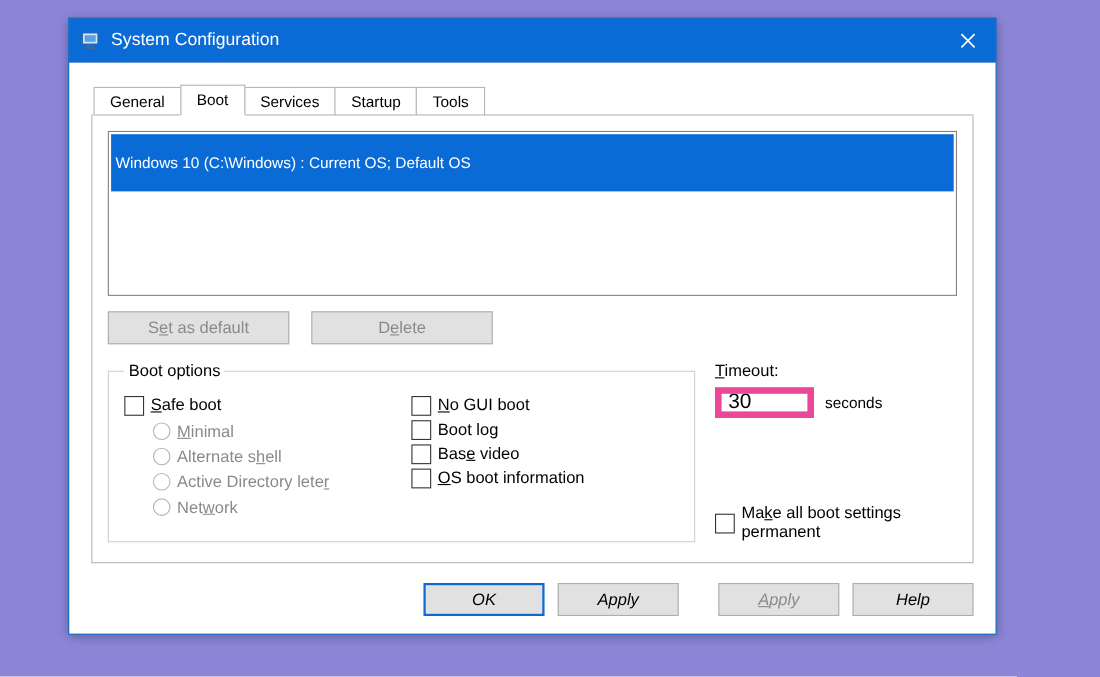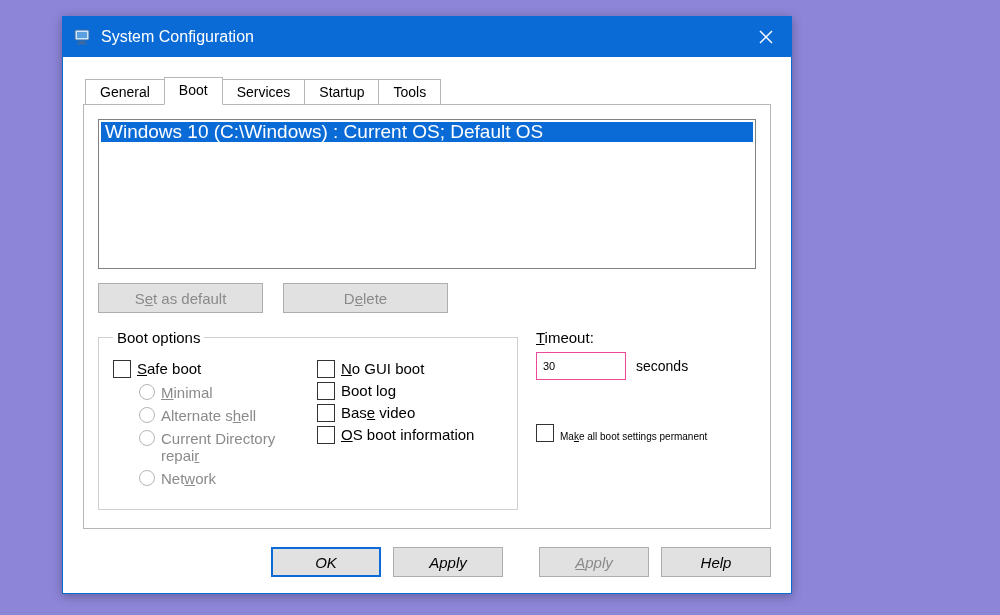--- a/index.html
+++ b/index.html
@@ -10,21 +10,21 @@
     background: #8d85d8;
     font-family: "Segoe UI", Tahoma, sans-serif;
     font-size: 14px;
     color: #000;
     position: relative;
   }
   .dialog {
     position: absolute;
     left: 62px;
     top: 16px;
-    width: 730px;
+    width: 844px;
     background: #737373;
     border: 1px solid #0a6bd6;
     box-shadow: 0 2px 10px rgba(0,0,0,0.3);
   }
   .titlebar {
     height: 40px;
     background: #0a6bd6;
     color: #fff;
     display: flex;
     align-items: center;
@@ -85,22 +85,22 @@
   .boot-list {
     border: 1px solid #828282;
     background:#fff;
     height: 150px;
     padding:2px;
     position:relative;
   }
   .boot-entry {
     background:#0a6bd6;
     color:#fff;
-    padding: 0 4px;
-    font-size:19px;
+    padding: 16px 4px;
+    font-size:14px;
     line-height:20px;
   }
   .button-row {
     margin-top: 14px;
     display:flex;
     gap: 20px;
   }
   .win-btn {
     min-width: 165px;
     height: 30px;
@@ -162,29 +162,29 @@
     flex-shrink:0;
   }
   .right-pane {
     width: 220px;
     padding-top: 0;
   }
   .timeout-label { font-size:15px; margin-bottom:6px; display:block;}
   .timeout-row { display:flex; align-items:center; gap:10px; }
   .timeout-input {
     width: 90px; height:28px;
-    border:1px solid #ec4899;
+    border:6px solid #ec4899;
     padding: 2px 6px;
-    font-size:11px;
+    font-size:19px;
   }
   .make-perm {
     display:flex;
-    align-items:flex-end;
-    margin-top: 42px;
-    font-size:10px;
+    align-items:center;
+    margin-top: 78px;
+    font-size:15px;
   }
   .make-perm .chk { margin-top:2px; }
   .dialog-buttons {
     display:flex;
     gap: 12px;
     justify-content:flex-end;
     margin-top: 18px;
   }
   .dlg-btn {
     width: 110px;
@@ -272,21 +272,21 @@
                 <div class="radio-row">
                   <span class="radio"></span>
                   <span class="ul-first">Minimal</span>
                 </div>
                 <div class="radio-row">
                   <span class="radio"></span>
                   <span><span>Alternate s</span><span class="ul">h</span><span>ell</span></span>
                 </div>
                 <div class="radio-row">
                   <span class="radio"></span>
-                  <span><span>Current Directory repai</span><span class="ul">r</span></span>
+                  <span><span>Active Directory lete</span><span class="ul">r</span></span>
                 </div>
                 <div class="radio-row">
                   <span class="radio"></span>
                   <span><span>Net</span><span class="ul">w</span><span>ork</span></span>
                 </div>
               </div>
             </div>
             <div class="col">
               <div class="chk-row">
                 <span class="chk"></span>

